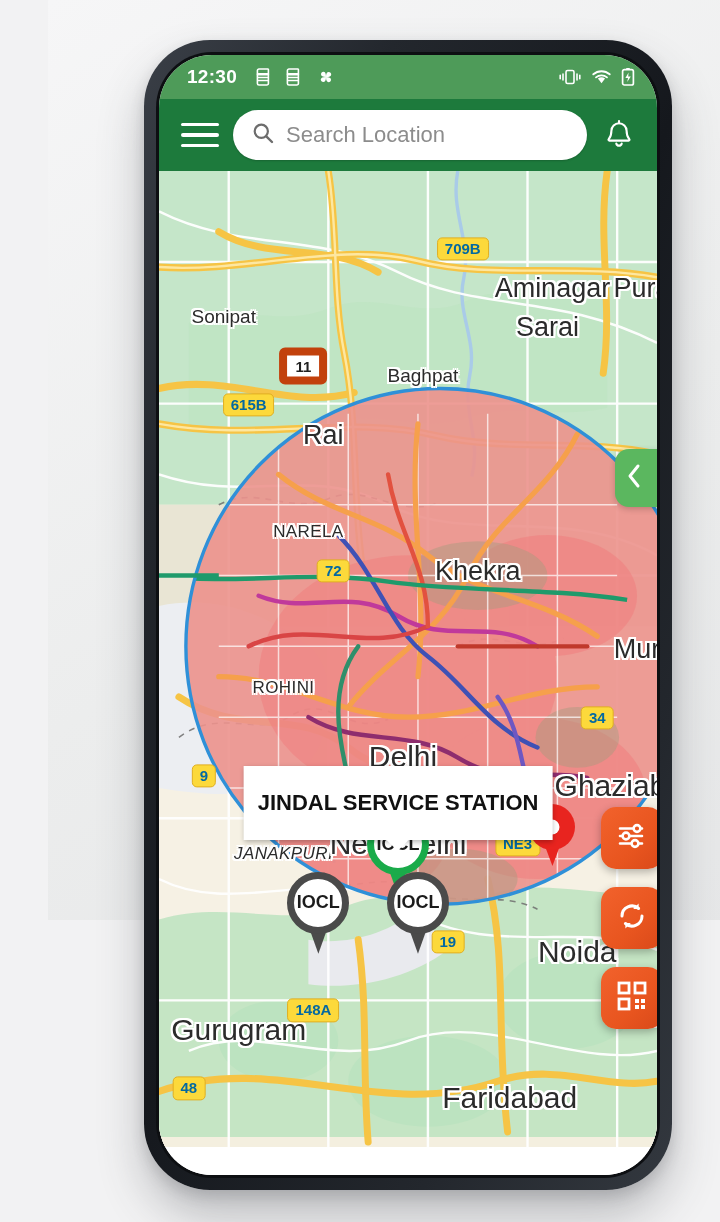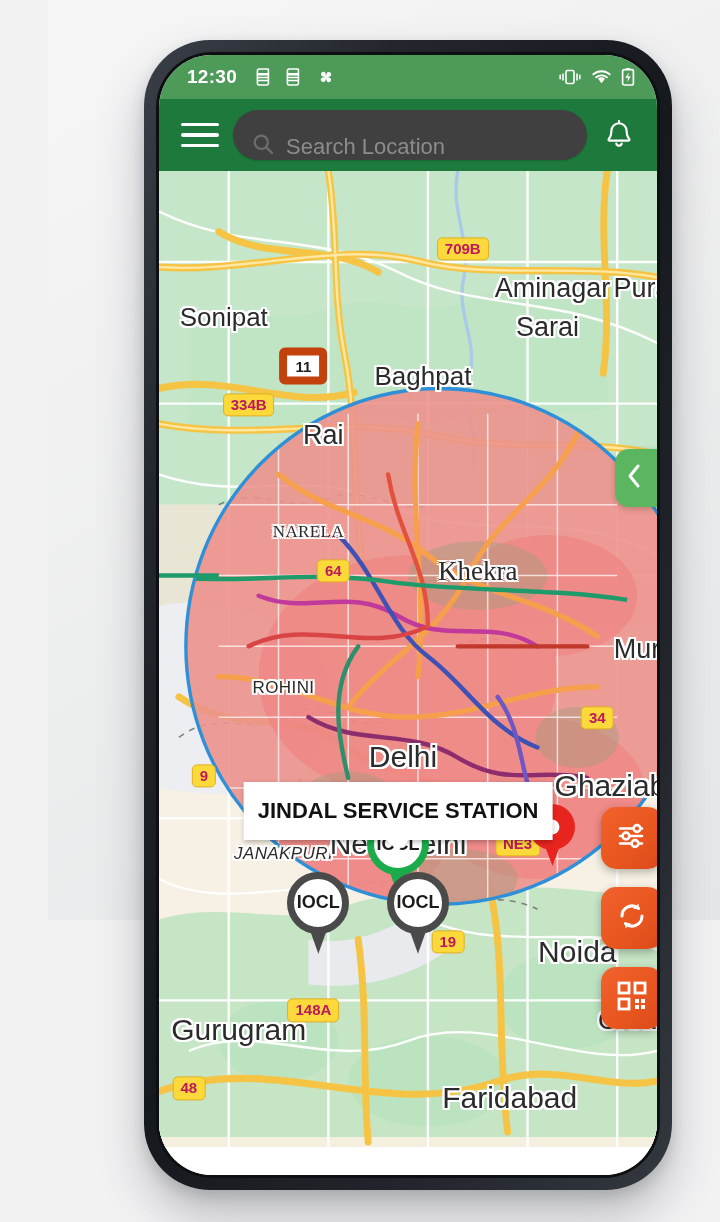--- a/index.html
+++ b/index.html
@@ -44,48 +44,48 @@
 
   
   .appbar{
     position:relative; height:72px; background:#1d7a3c;
     display:flex; align-items:center; padding:0 20px 0 22px; gap:14px;
   }
   .hamburger{ width:38px; height:30px; display:flex; flex-direction:column;
     justify-content:center; gap:7px; cursor:pointer; }
   .hamburger i{ display:block; height:3.4px; background:#fff; border-radius:3px; }
   .search-wrap{
-    flex:1; height:50px; background:#404040; border-radius:26px;
-    display:flex; align-items:flex-end; gap:11px; padding:0 18px;
+    flex:1; height:50px; background:#ffffff; border-radius:26px;
+    display:flex; align-items:center; gap:11px; padding:0 18px;
     box-shadow:0 1px 2px rgba(0,0,0,.18);
   }
   .search-ph{ color:#8c8c8c; font-size:22px; white-space:nowrap; }
   .bell{ width:36px; height:38px; display:flex; align-items:center; justify-content:center; cursor:pointer; }
 
   
   .map{ position:relative; flex:1; height:calc(100% - 44px - 72px - 28px); overflow:hidden;
         background:#f4efe4; }
   .map-svg{ position:absolute; inset:0; width:100%; height:100%; }
 
   .mlabel{
     position:absolute; transform:translate(-50%,-50%);
     color:#2b2b2b; white-space:nowrap;
     text-shadow:
       -2px -2px 0 #fff, 2px -2px 0 #fff, -2px 2px 0 #fff, 2px 2px 0 #fff,
       -2px 0 0 #fff, 2px 0 0 #fff, 0 -2px 0 #fff, 0 2px 0 #fff;
     pointer-events:none;
   }
   .l-xl{ font-size:30px; }
-  .l-lg{ font-size:26px; }
+  .l-lg{ font-size:19px; }
   .l-md{ font-size:27px; }
   .l-sm{ font-size:17px; letter-spacing:.4px; }
 
   .shield{
     position:absolute; transform:translate(-50%,-50%);
-    background:#fcd93b; border:1.5px solid #e0ae20; color:#be185d;
+    background:#fcd93b; border:1.5px solid #e0ae20; color:#0369a1;
     font-size:15px; font-weight:700; border-radius:5px; padding:2px 7px;
     line-height:1.15; white-space:nowrap;
   }
   .shield-us{
     position:absolute; transform:translate(-50%,-50%);
     background:#fff; border:8px solid #c2410c; color:#222;
     font-size:15px; font-weight:700; border-radius:6px; padding:2px 8px;
   }
 
   
@@ -108,21 +108,21 @@
       background:#e8241f; z-index:2; }
   .pin-red .rhead::after{ content:""; position:absolute; left:50%; top:50%; width:15px; height:15px;
       transform:translate(-50%,-50%); border-radius:50%; background:#fff; }
   .pin-red .rtail{ position:absolute; left:50%; top:30px; width:24px; height:32px;
       transform:translateX(-50%); background:#e8241f;
       clip-path:polygon(0% 0%, 100% 0%, 50% 100%); z-index:1; }
 
   .tooltip{
     position:absolute; transform:translate(-50%,-100%);
     background:#fff; color:#111; font-size:22px; font-weight:700;
-    padding:16px 14px; white-space:nowrap;
+    padding:24px 14px; white-space:nowrap;
     box-shadow:0 2px 5px rgba(0,0,0,.28);
   }
   .tooltip::after{
     content:""; position:absolute; left:50%; bottom:-11px; transform:translateX(-50%);
     border-left:12px solid transparent; border-right:12px solid transparent;
     border-top:12px solid #fff;
   }
 
   
   .side-handle{
@@ -337,43 +337,43 @@
           </g>
 
           <circle cx="282" cy="470" r="255" fill="none" stroke="#2f90d8" stroke-width="3.4"></circle>
 
           <path d="M0 400h60" stroke="#1f9a6b" stroke-width="4.4" fill="none"></path>
         </svg>
 
         <div id="labels">
               <div class="mlabel l-lg" style="left: 13%; top: 15%;">Sonipat</div>
               <div class="mlabel l-md" style="left: 33%; top: 27%;">Rai</div>
-              <div class="mlabel l-sm" style="left: 30%; top: 37%; font-family: Liberation Serif, serif;">NARELA</div>
+              <div class="mlabel l-sm" style="left: 30%; top: 37%;">NARELA</div>
               <div class="mlabel l-lg" style="left: 53%; top: 21%;">Baghpat</div>
               <div class="mlabel l-md" style="left: 79%; top: 12%;">Aminagar</div>
               <div class="mlabel l-md" style="left: 78%; top: 16%;">Sarai</div>
               <div class="mlabel l-md" style="left: 97%; top: 12%;">Pura</div>
-              <div class="mlabel l-md" style="left: 64%; top: 41%; font-family: Liberation Serif, serif;">Khekra</div>
+              <div class="mlabel l-md" style="left: 64%; top: 41%;">Khekra</div>
               <div class="mlabel l-sm" style="left: 25%; top: 53%;">ROHINI</div>
               <div class="mlabel l-xl" style="left: 49%; top: 60%;">Delhi</div>
               <div class="mlabel l-xl" style="left: 94%; top: 63%;">Ghaziabad</div>
               <div class="mlabel l-md" style="left: 99%; top: 49%;">Murad</div>
               <div class="mlabel l-sm" style="left: 25%; top: 70%; font-style: italic;">JANAKPURI</div>
               <div class="mlabel l-xl" style="left: 48%; top: 69%;">New Delhi</div>
               <div class="mlabel l-xl" style="left: 84%; top: 80%;">Noida</div>
               <div class="mlabel l-lg" style="left: 97%; top: 87%;">Greater</div>
               <div class="mlabel l-xl" style="left: 16%; top: 88%;">Gurugram</div>
               <div class="mlabel l-xl" style="left: 66%; top: 95%; padding-left: 44px;">Faridabad</div>
             </div>
 
         <div id="shields">
               <div class="shield" style="left: 61%; top: 8%;">709B</div>
-              <div class="shield" style="left: 18%; top: 24%;">334B</div>
+              <div class="shield" style="left: 18%; top: 24%;">615B</div>
               <div class="shield-us" style="left: 29%; top: 20%;">11</div>
-              <div class="shield" style="left: 35%; top: 41%;">64</div>
+              <div class="shield" style="left: 35%; top: 41%;">72</div>
               <div class="shield" style="left: 88%; top: 56%;">34</div>
               <div class="shield" style="left: 9%; top: 62%;">9</div>
               <div class="shield" style="left: 72%; top: 69%;">NE3</div>
               <div class="shield" style="left: 58%; top: 79%;">19</div>
               <div class="shield" style="left: 31%; top: 86%;">148A</div>
               <div class="shield" style="left: 6%; top: 94%;">48</div>
             </div>
 
         <div id="pins">
               <div class="pin" style="--pc: #1aab4a; left: 48%; top: 74%;">

